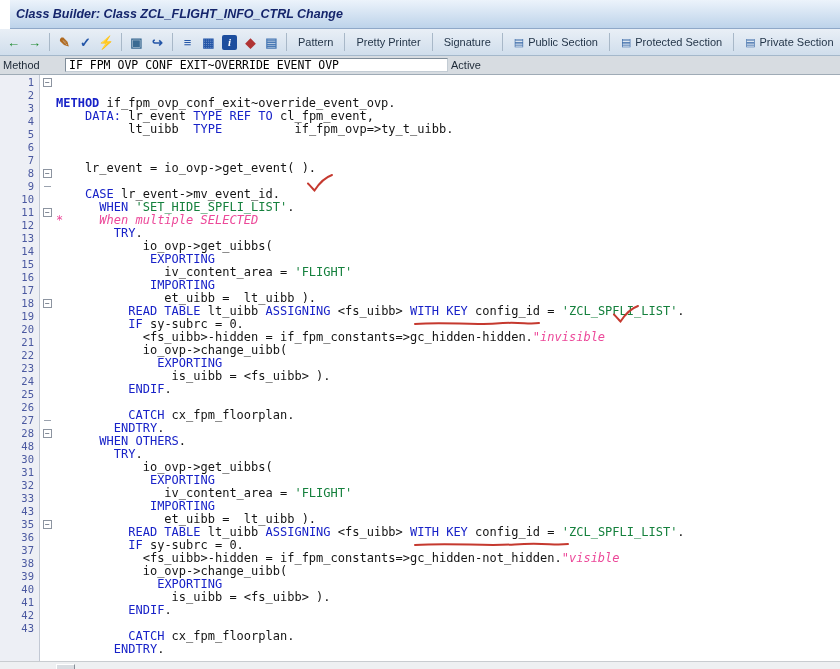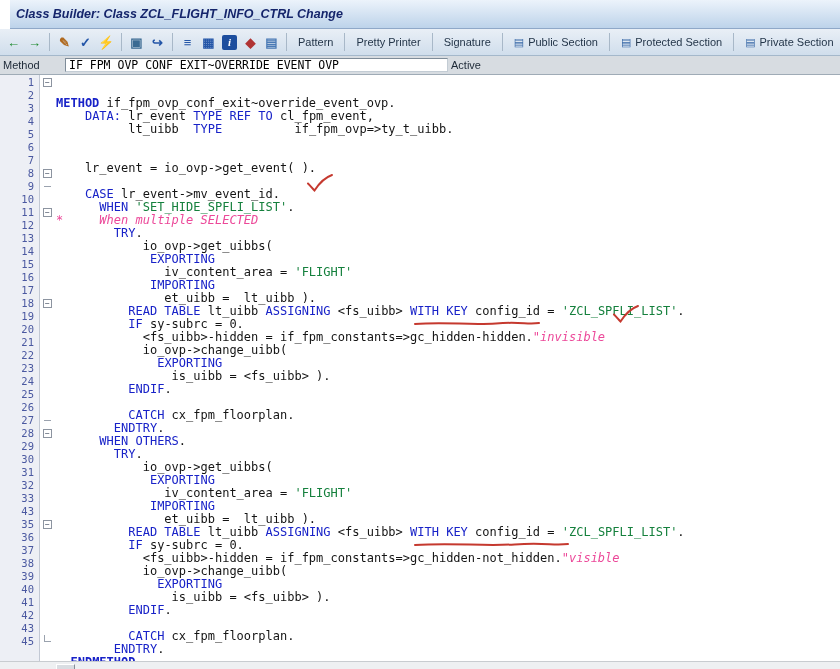--- a/index.html
+++ b/index.html
@@ -265,21 +265,21 @@
           <div class="ct"><span class="tk-pl">      </span><span class="tk-kw">WHEN OTHERS</span><span class="tk-pl">.</span></div>
         </div>
         <div class="cl">
           <div class="ln">28</div>
           <div class="fold">
             <span class="fbox">−</span>
           </div>
           <div class="ct"><span class="tk-pl">        </span><span class="tk-kw">TRY</span><span class="tk-pl">.</span></div>
         </div>
         <div class="cl">
-          <div class="ln">29</div>
+          <div class="ln">48</div>
           <div class="fold"></div>
           <div class="ct"><span class="tk-pl">            io_ovp-&gt;get_uibbs(</span></div>
         </div>
         <div class="cl">
           <div class="ln">30</div>
           <div class="fold"></div>
           <div class="ct"><span class="tk-pl">             </span><span class="tk-kw">EXPORTING</span></div>
         </div>
         <div class="cl">
           <div class="ln">31</div>
@@ -340,27 +340,20 @@
         </div>
         <div class="cl">
           <div class="ln">42</div>
           <div class="fold"></div>
           <div class="ct"><span class="tk-pl">          </span><span class="tk-kw">CATCH</span><span class="tk-pl"> cx_fpm_floorplan.</span></div>
         </div>
         <div class="cl">
           <div class="ln">43</div>
           <div class="fold"></div>
           <div class="ct"><span class="tk-pl">        </span><span class="tk-kw">ENDTRY</span><span class="tk-pl">.</span></div>
-        </div>
-        <div class="cl">
-          <div class="ln">45</div>
-          <div class="fold">
-            <span class="fcorner"></span>
-          </div>
-          <div class="ct"><span class="tk-pl">  </span><span class="tk-kwb">ENDMETHOD</span><span class="tk-pl">.</span></div>
         </div>
       </div>
     <div id="annot-layer">
         <svg class="annot" width="27" height="20" viewBox="0 0 27 20" style="left: 306px; top: 98px;">
           <path d="M2 10.5 C4.5 13, 6.5 15.5, 8.5 17.5 C13 10.5, 19 4.5, 26 2" fill="none" stroke="#c5392f" stroke-width="2" stroke-linecap="round"></path>
         </svg>
         <svg class="annot" width="27" height="22" viewBox="0 0 27 20" style="left: 612px; top: 228px;">
           <path d="M2 10.5 C4.5 13, 6.5 15.5, 8.5 17.5 C13 10.5, 19 4.5, 26 2" fill="none" stroke="#c5392f" stroke-width="2" stroke-linecap="round"></path>
         </svg>
         <svg class="annot" width="126" height="6" viewBox="0 0 126 6" style="left: 414px; top: 246px;">

